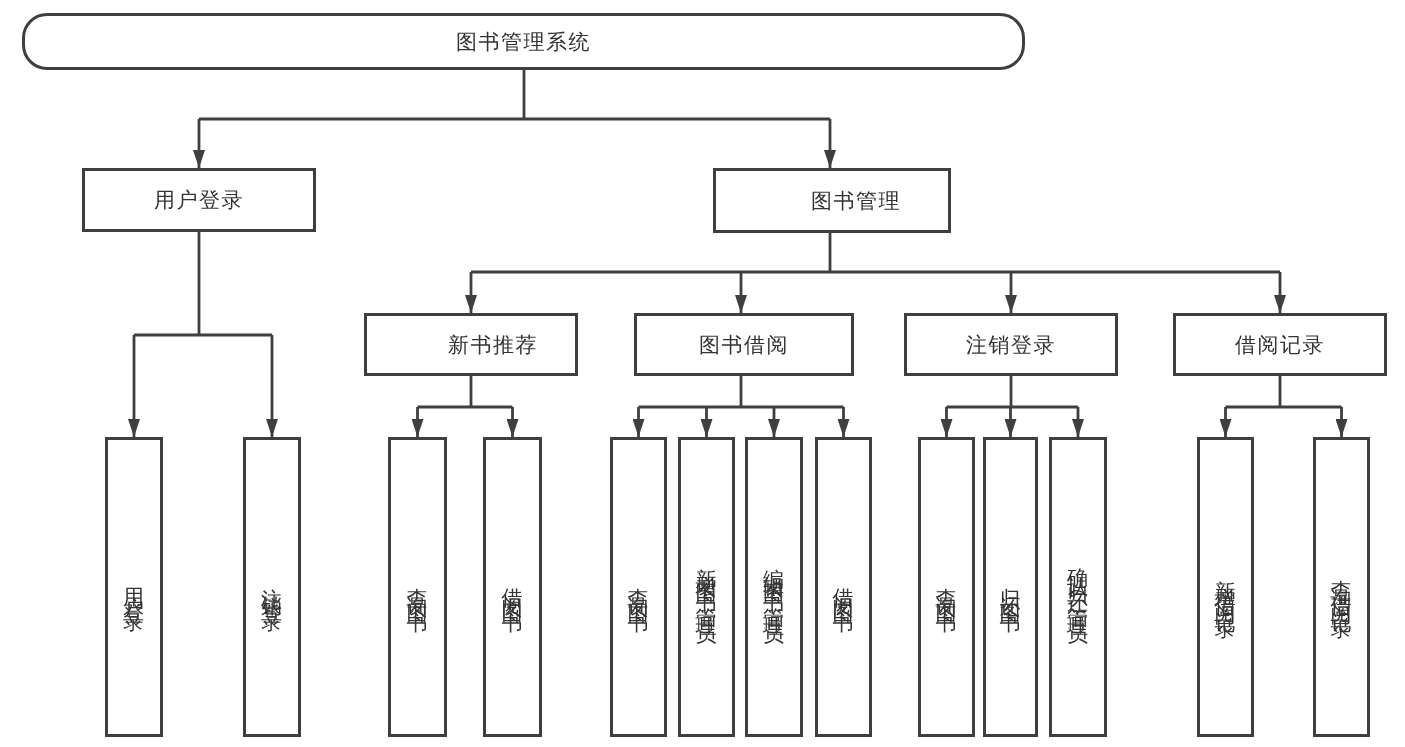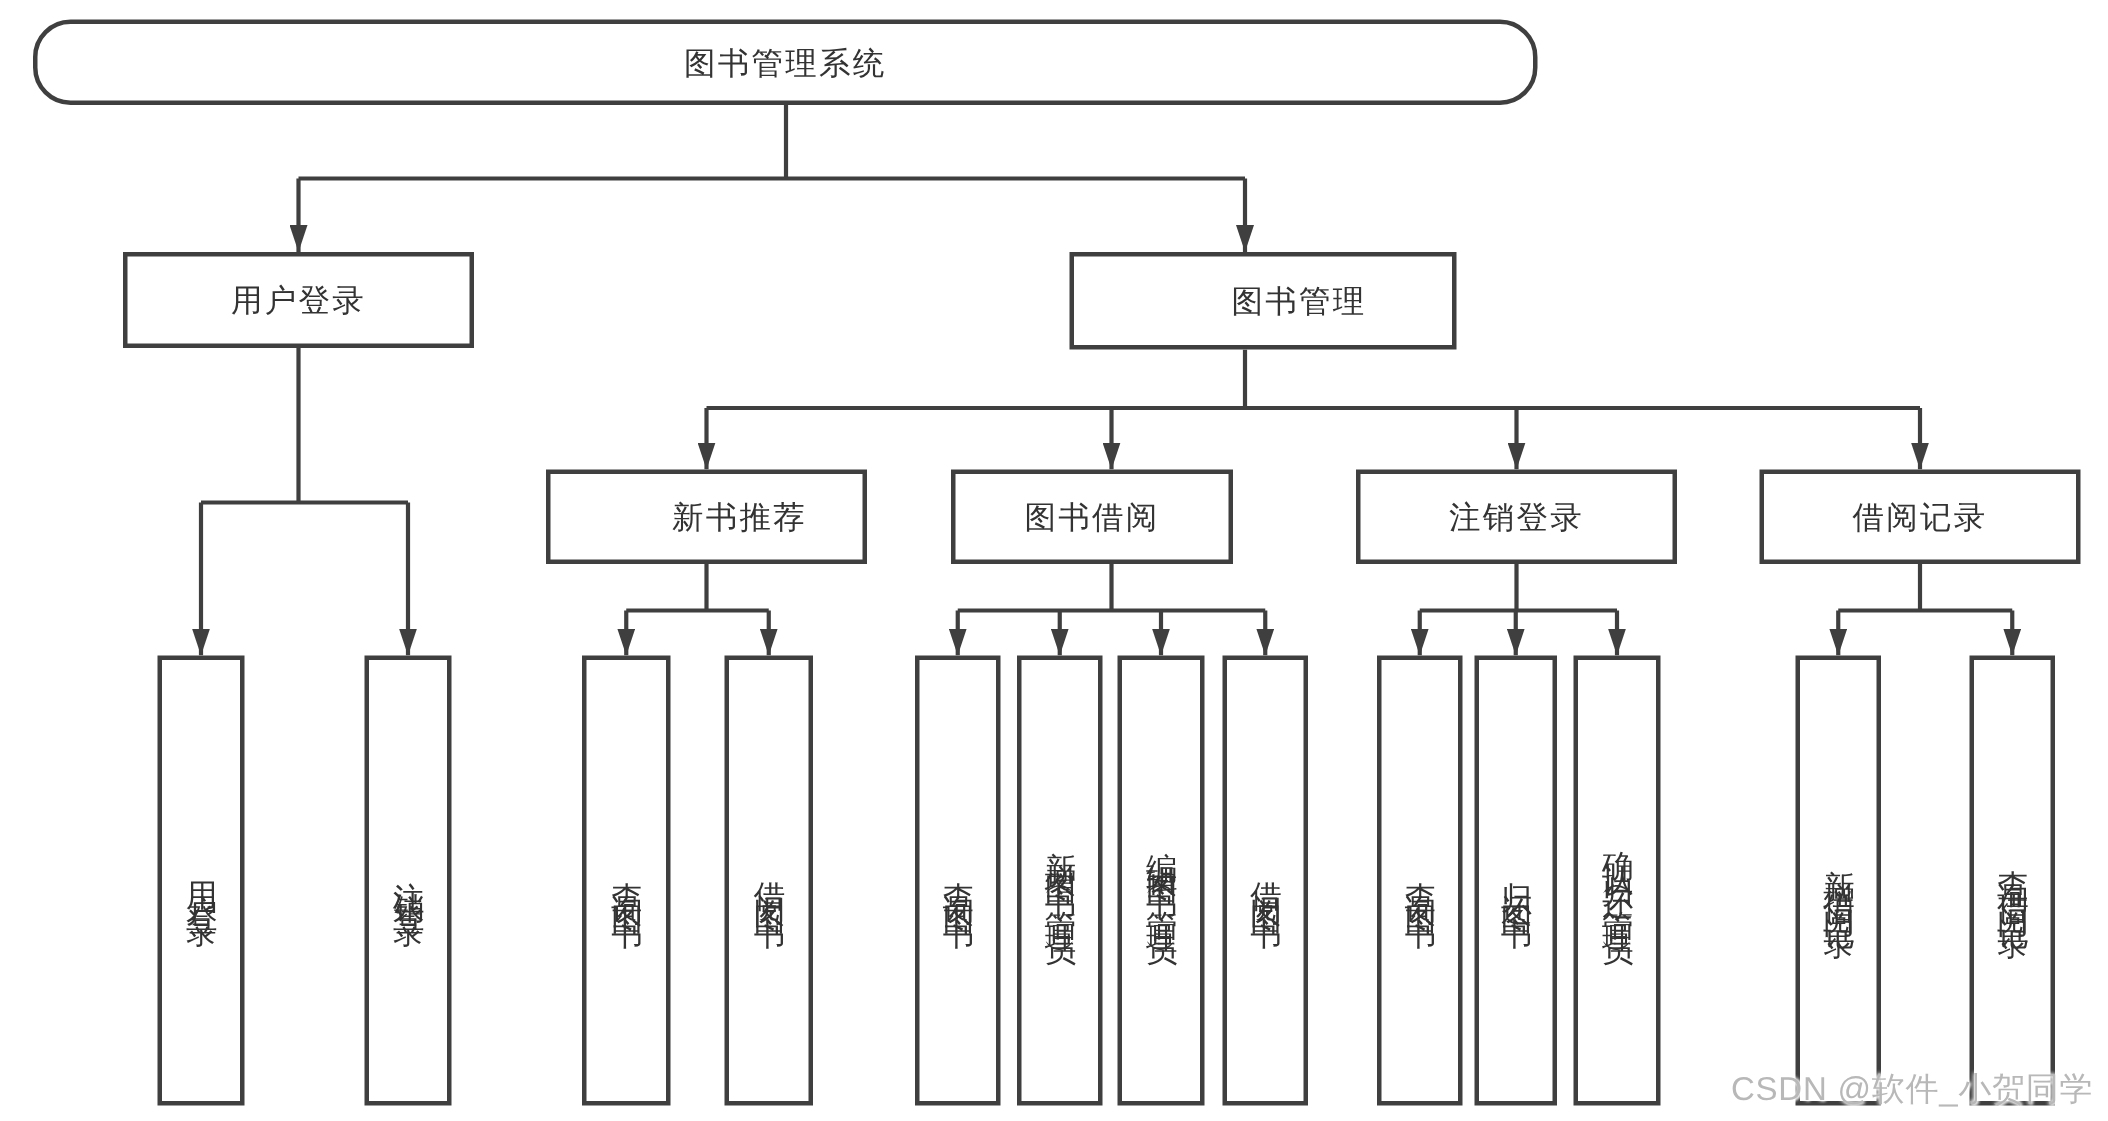--- a/index.html
+++ b/index.html
@@ -100,24 +100,24 @@
       <line x1="1280" y1="376" x2="1280" y2="407"></line>
       <line x1="1225.5" y1="407" x2="1341.5" y2="407"></line>
       <line x1="1225.5" y1="407" x2="1225.5" y2="437" marker-end="url(#arw)"></line>
       <line x1="1341.5" y1="407" x2="1341.5" y2="437" marker-end="url(#arw)"></line>
     </g>
   </svg>
 
   <div class="node" style="left:22px; top:13px; width:1003px; height:57px;border-radius:25px;">图书管理系统</div>
 
   <div class="node" style="left:82px; top:168px; width:234px; height:64px;">用户登录</div>
-  <div class="node" style="left:713px; top:168px; width:258px; height:65px;padding-left:48px;">图书管理</div>
+  <div class="node" style="left:713px; top:168px; width:238px; height:65px;padding-left:48px;">图书管理</div>
 
   <div class="node" style="left:364px; top:313px; width:214px; height:63px;padding-left:44px;">新书推荐</div>
-  <div class="node" style="left:634px; top:313px; width:188px; height:63px;">图书借阅</div>
+  <div class="node" style="left:634px; top:313px; width:220px; height:63px;">图书借阅</div>
   <div class="node" style="left:904px; top:313px; width:214px; height:63px;">注销登录</div>
   <div class="node" style="left:1173px; top:313px; width:214px; height:63px;">借阅记录</div>
 
   <div class="node vnode" style="left:105px; top:437px; width:58px; height:300px;">用户登录</div>
   <div class="node vnode" style="left:243px; top:437px; width:58px; height:300px;">注销登录</div>
 
   <div class="node vnode" style="left:388px; top:437px; width:59px; height:300px;">查询图书</div>
   <div class="node vnode" style="left:483px; top:437px; width:59px; height:300px;">借阅图书</div>
 
   <div class="node vnode" style="left:610px; top:437px; width:57px; height:300px;">查询图书</div>
@@ -125,15 +125,14 @@
   <div class="node vnode" style="left:745px; top:437px; width:58px; height:300px;">编辑图书（管理员）</div>
   <div class="node vnode" style="left:815px; top:437px; width:57px; height:300px;">借阅图书</div>
 
   <div class="node vnode" style="left:918px; top:437px; width:57px; height:300px;">查询图书</div>
   <div class="node vnode" style="left:983px; top:437px; width:55px; height:300px;">归还图书</div>
   <div class="node vnode" style="left:1049px; top:437px; width:58px; height:300px;">确认归还（管理员）</div>
 
   <div class="node vnode" style="left:1197px; top:437px; width:57px; height:300px;">新增借阅记录</div>
   <div class="node vnode" style="left:1313px; top:437px; width:57px; height:300px;">查询借阅记录</div>
 
-  <div class="watermark">CSDN @软件_小贺同学</div>
 
 </div>
 
 </body></html>

